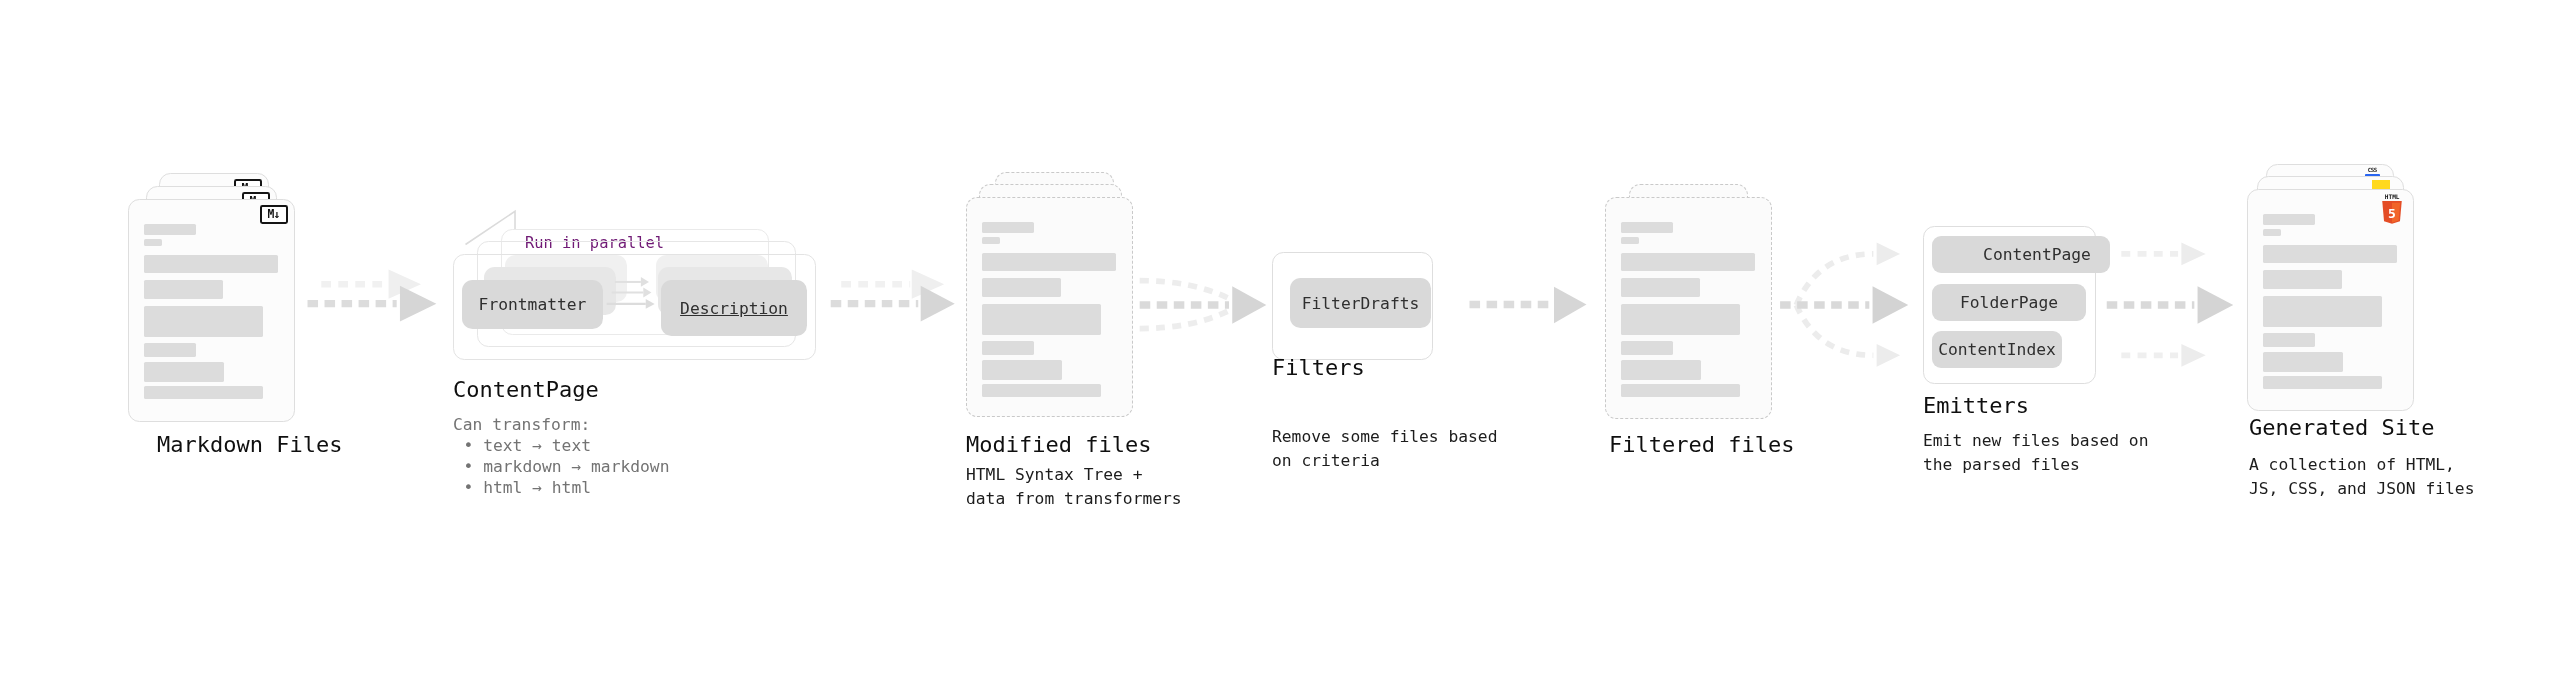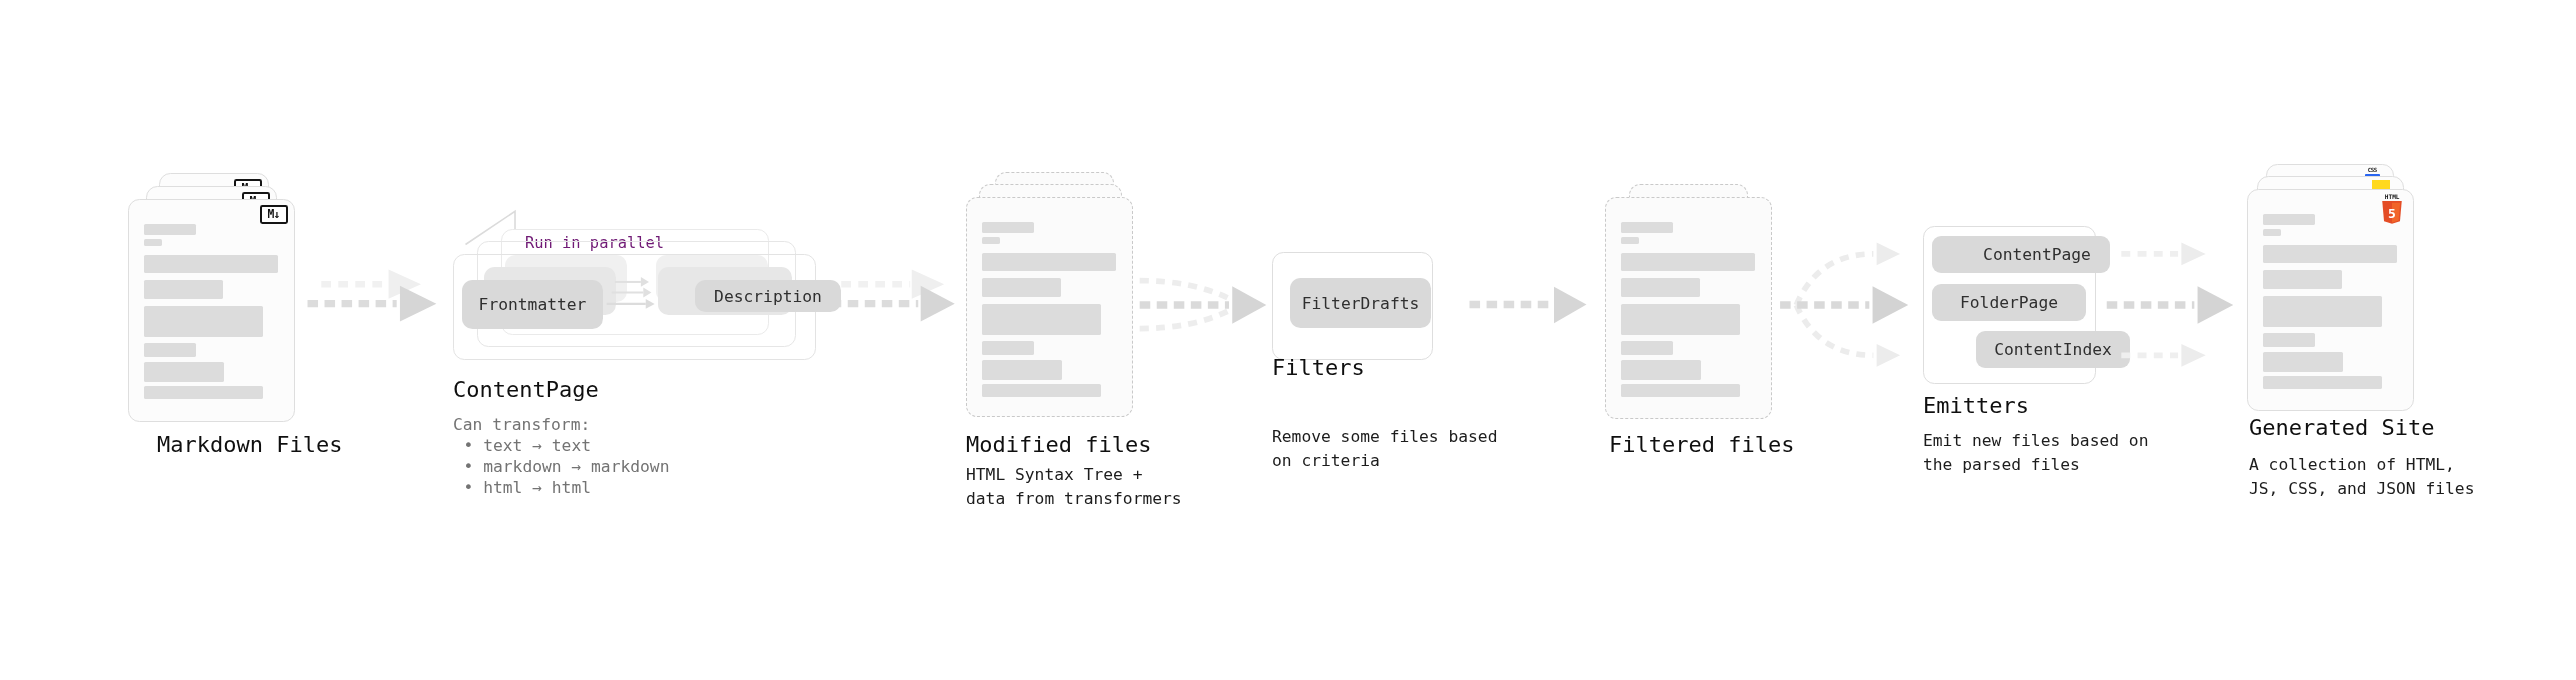--- a/index.html
+++ b/index.html
@@ -85,21 +85,21 @@
   <div class="obox" style="left:501px;top:229px;width:268px;height:106px;border-color:#eaeaea;z-index:1;"></div>
   <div class="chip ghost2" style="left:505px;top:255px;width:122px;height:47px;z-index:1;"></div>
   <div class="chip ghost2" style="left:656px;top:255px;width:112px;height:47px;z-index:1;"></div>
 
   <div class="obox" style="left:477px;top:241px;width:319px;height:106px;border-color:#e6e6e6;z-index:2;"></div>
   <div class="chip ghost1" style="left:484px;top:267px;width:132px;height:48px;z-index:2;"></div>
   <div class="chip ghost1" style="left:658px;top:267px;width:134px;height:48px;z-index:2;"></div>
 
   <div class="obox" style="left:453px;top:254px;width:363px;height:106px;z-index:3;"></div>
   <div class="chip" style="left:462px;top:280px;width:141px;height:49px;z-index:4;">Frontmatter</div>
-  <div class="chip" style="left:695px;top:280px;width:146px;height:32px;z-index:4;">Description</div>
+  <div class="chip" style="left:661px;top:280px;width:146px;height:56px;z-index:4;text-decoration:underline;">Description</div>
 
   <svg style="left:601px;top:272px;z-index:4;" width="61" height="41" viewBox="0 0 75 50">
     <line x1="17" y1="12" x2="49" y2="12" stroke="#e0e0e0" stroke-width="2.5"></line>
       <polygon points="49,6 49,18 59,12" fill="#e0e0e0"></polygon>
     <line x1="13" y1="25" x2="52" y2="25" stroke="#e0e0e0" stroke-width="2.5"></line>
       <polygon points="52,19 52,31 62,25" fill="#e0e0e0"></polygon>
     <line x1="7" y1="39" x2="55" y2="39" stroke="#dcdcdc" stroke-width="2.5"></line>
       <polygon points="55,33 55,45 66,39" fill="#dcdcdc"></polygon>
   </svg>
 
@@ -174,21 +174,21 @@
     <polygon points="124,13 124,41 153,27" fill="#ececec"></polygon>
     <path d="M 25,90 Q 52,152 120,152" fill="none" stroke="#ececec" stroke-width="7" stroke-dasharray="11 9"></path>
     <polygon points="124,138 124,166 153,152" fill="#ececec"></polygon>
     <line x1="5" y1="90" x2="115" y2="90" stroke="#d9d9d9" stroke-width="9" stroke-dasharray="13 8"></line>
     <polygon points="119,67 119,113 163,90" fill="#d3d3d3"></polygon>
   </svg>
 
   <div class="obox filled" style="left:1923px;top:226px;width:173px;height:158px;"></div>
   <div class="chip" style="left:1932px;top:236px;width:178px;height:37px;border-radius:9px;padding-left:32px;">ContentPage</div>
   <div class="chip" style="left:1932px;top:284px;width:154px;height:37px;border-radius:9px;">FolderPage</div>
-  <div class="chip" style="left:1976px;top:331px;width:154px;height:37px;border-radius:9px;">ContentIndex</div>
+  <div class="chip" style="left:1932px;top:331px;width:130px;height:37px;border-radius:9px;">ContentIndex</div>
   <div class="title" style="left:1923px;top:393px;">Emitters</div>
   <div class="caption" style="left:1923px;top:429px;">
     <span class="cl">Emit new files based on</span>
     <span class="cl">the parsed files</span>
   </div>
 
   <svg style="left:2101px;top:232px;" width="138" height="146" viewBox="0 0 170 180">
     <line x1="25" y1="27" x2="95" y2="27" stroke="#efefef" stroke-width="7" stroke-dasharray="11 9"></line>
     <polygon points="99,13 99,41 129,27" fill="#ececec"></polygon>
     <line x1="7" y1="90" x2="115" y2="90" stroke="#d9d9d9" stroke-width="9" stroke-dasharray="13 8"></line>

